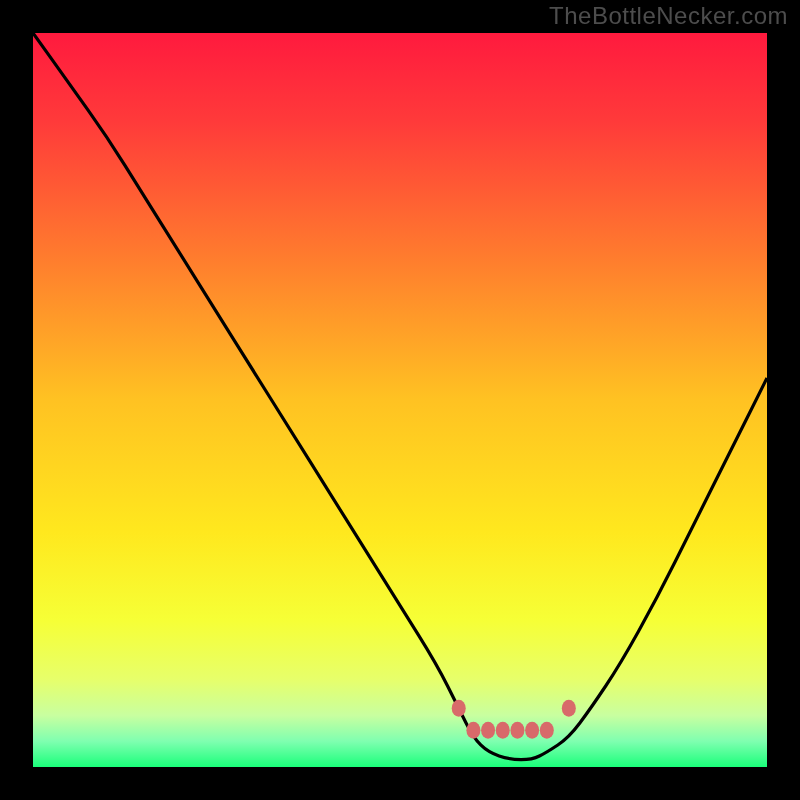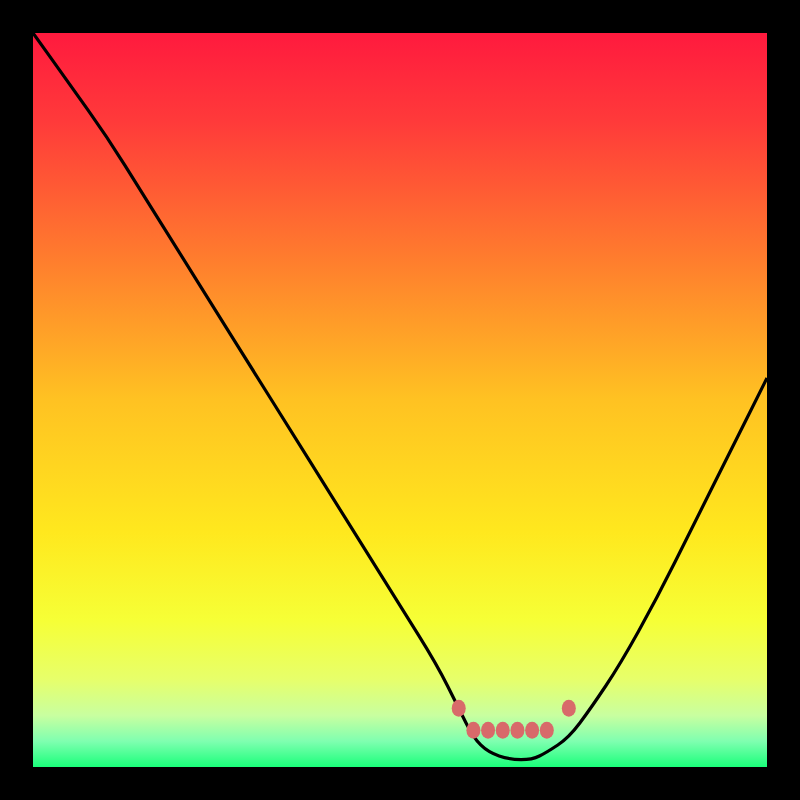--- a/index.html
+++ b/index.html
@@ -34,20 +34,21 @@
     width: 734px;
     height: 734px;
     overflow: hidden;
   }
   svg { display: block; }
 </style>
 </head>
 <body>
 
 <div class="stage">
+  <div class="watermark">TheBottleNecker.com</div>
 
   <div class="plot">
     <svg id="chart-svg" width="734" height="734" viewBox="0 0 734 734" preserveAspectRatio="none">
       <defs>
         <linearGradient id="heat" x1="0" y1="0" x2="0" y2="1">
             <stop offset="0%" stop-color="#ff1a3e"></stop>
             <stop offset="12%" stop-color="#ff3a3a"></stop>
             <stop offset="30%" stop-color="#ff7a2e"></stop>
             <stop offset="50%" stop-color="#ffc222"></stop>
             <stop offset="68%" stop-color="#ffe81e"></stop>

